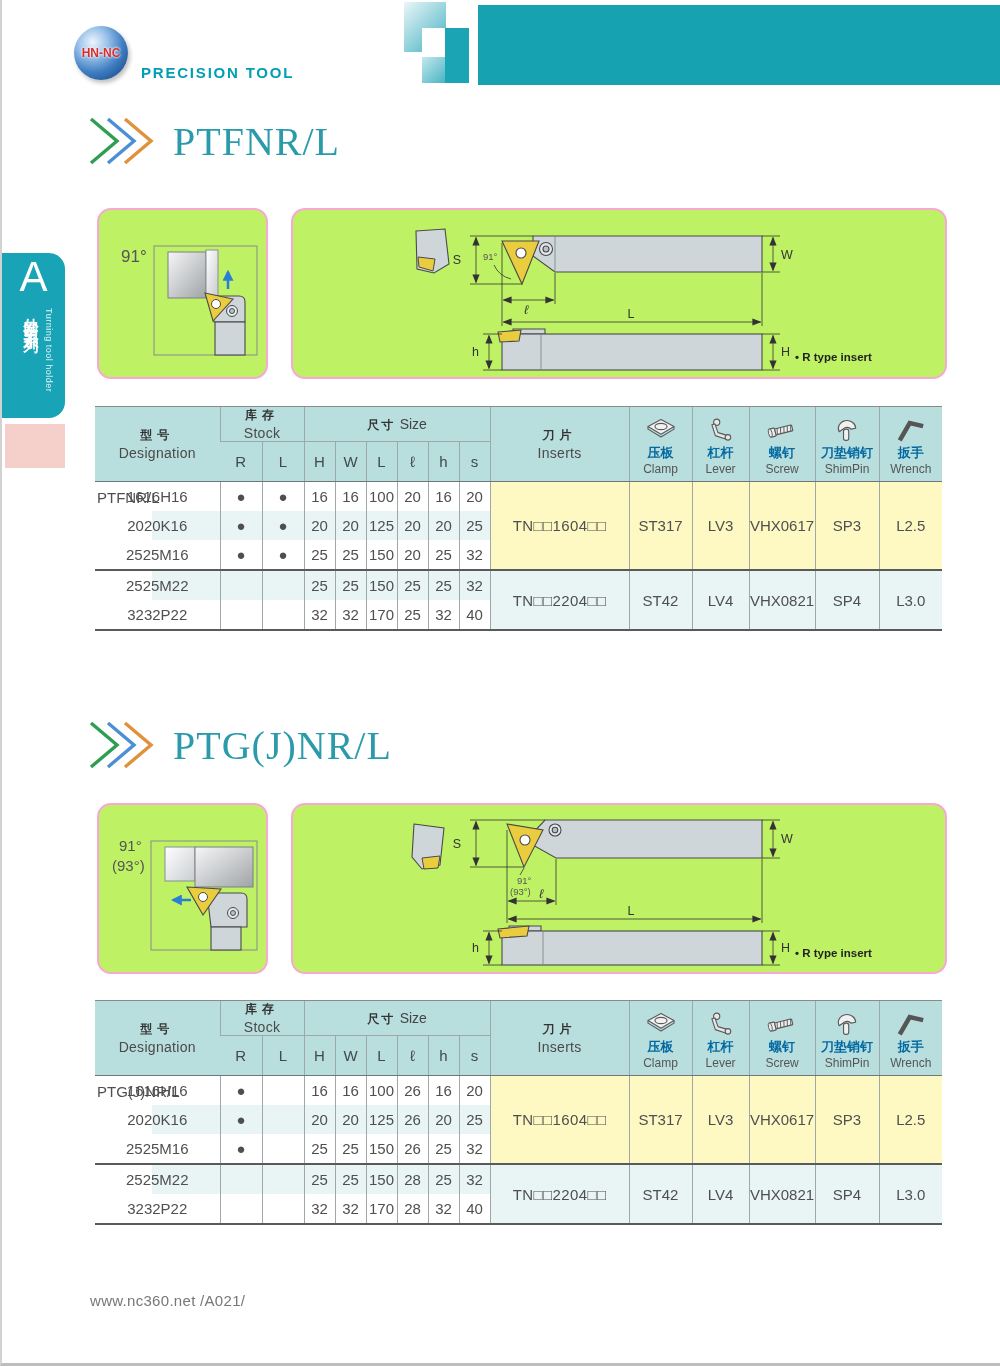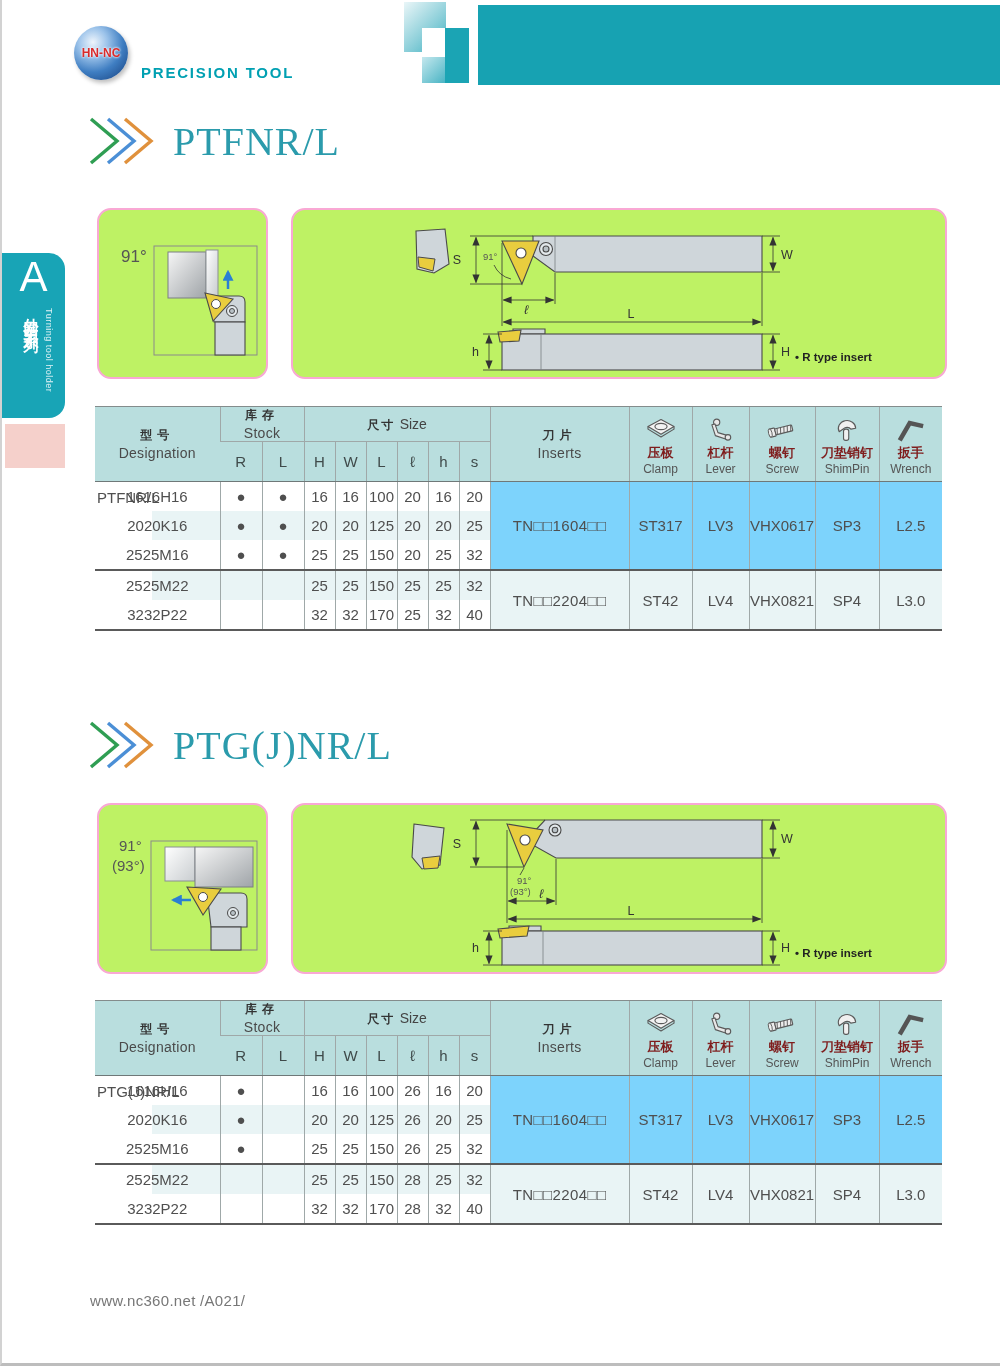--- a/index.html
+++ b/index.html
@@ -53,25 +53,25 @@
   .spec .subrow th{height:39px;border-top:none;font-size:15px;color:#3f4a4a;border-bottom:1px solid #6f7878;}
   .spec th.group{border-bottom:1px solid #9fa8a8;}
   .spec th.des,.spec th.acc{border-bottom:1px solid #6f7878;text-align:center;}
   .spec .cn{font-size:12px;font-weight:bold;color:#333;letter-spacing:5px;}
   .spec .en{font-size:14px;color:#4a4a4a;margin-top:1px;letter-spacing:.3px;}
   .spec th.size .cn{letter-spacing:2px;}
   .spec .en-inline{font-size:14px;color:#444;}
   .spec th.acc{padding-top:3px;}
   .accicon{height:28px;display:flex;align-items:center;justify-content:center;}
   .accicon svg{width:34px;height:26px;}
-  .acccn{font-size:13px;font-weight:bold;color:#7f1d1d;}
+  .acccn{font-size:13px;font-weight:bold;color:#0369a1;}
   .accen{font-size:12px;color:#555;}
   .spec tbody td{height:29px;font-size:15px;color:#4f4f4f;background:#fff;}
   .spec tbody tr.stripe td{background:#e9f4f5;}
-  .spec tbody td.merged{background:#7dd3fc;}
+  .spec tbody td.merged{background:#fef9c3;}
   .spec tbody tr.gstart td{border-top:2px solid #5a5a5a;}
   .des-cell{position:relative;text-align:right;padding-right:5px;font-size:14px;letter-spacing:0;}
   .spec tbody tr.stripe td.des-cell{background:linear-gradient(to right,#ffffff 46%,#e9f4f5 46%);text-align:center;}
   .des-cell .prefix{position:absolute;left:2px;top:50%;transform:translateY(-50%);}
   .dotc{font-size:11px;color:#111;}
   .insc{font-size:13px;letter-spacing:.4px;}
 
   .footer{position:absolute;left:88px;top:1292px;font-size:15px;color:#777;letter-spacing:.3px;}
 </style>
 </head>

